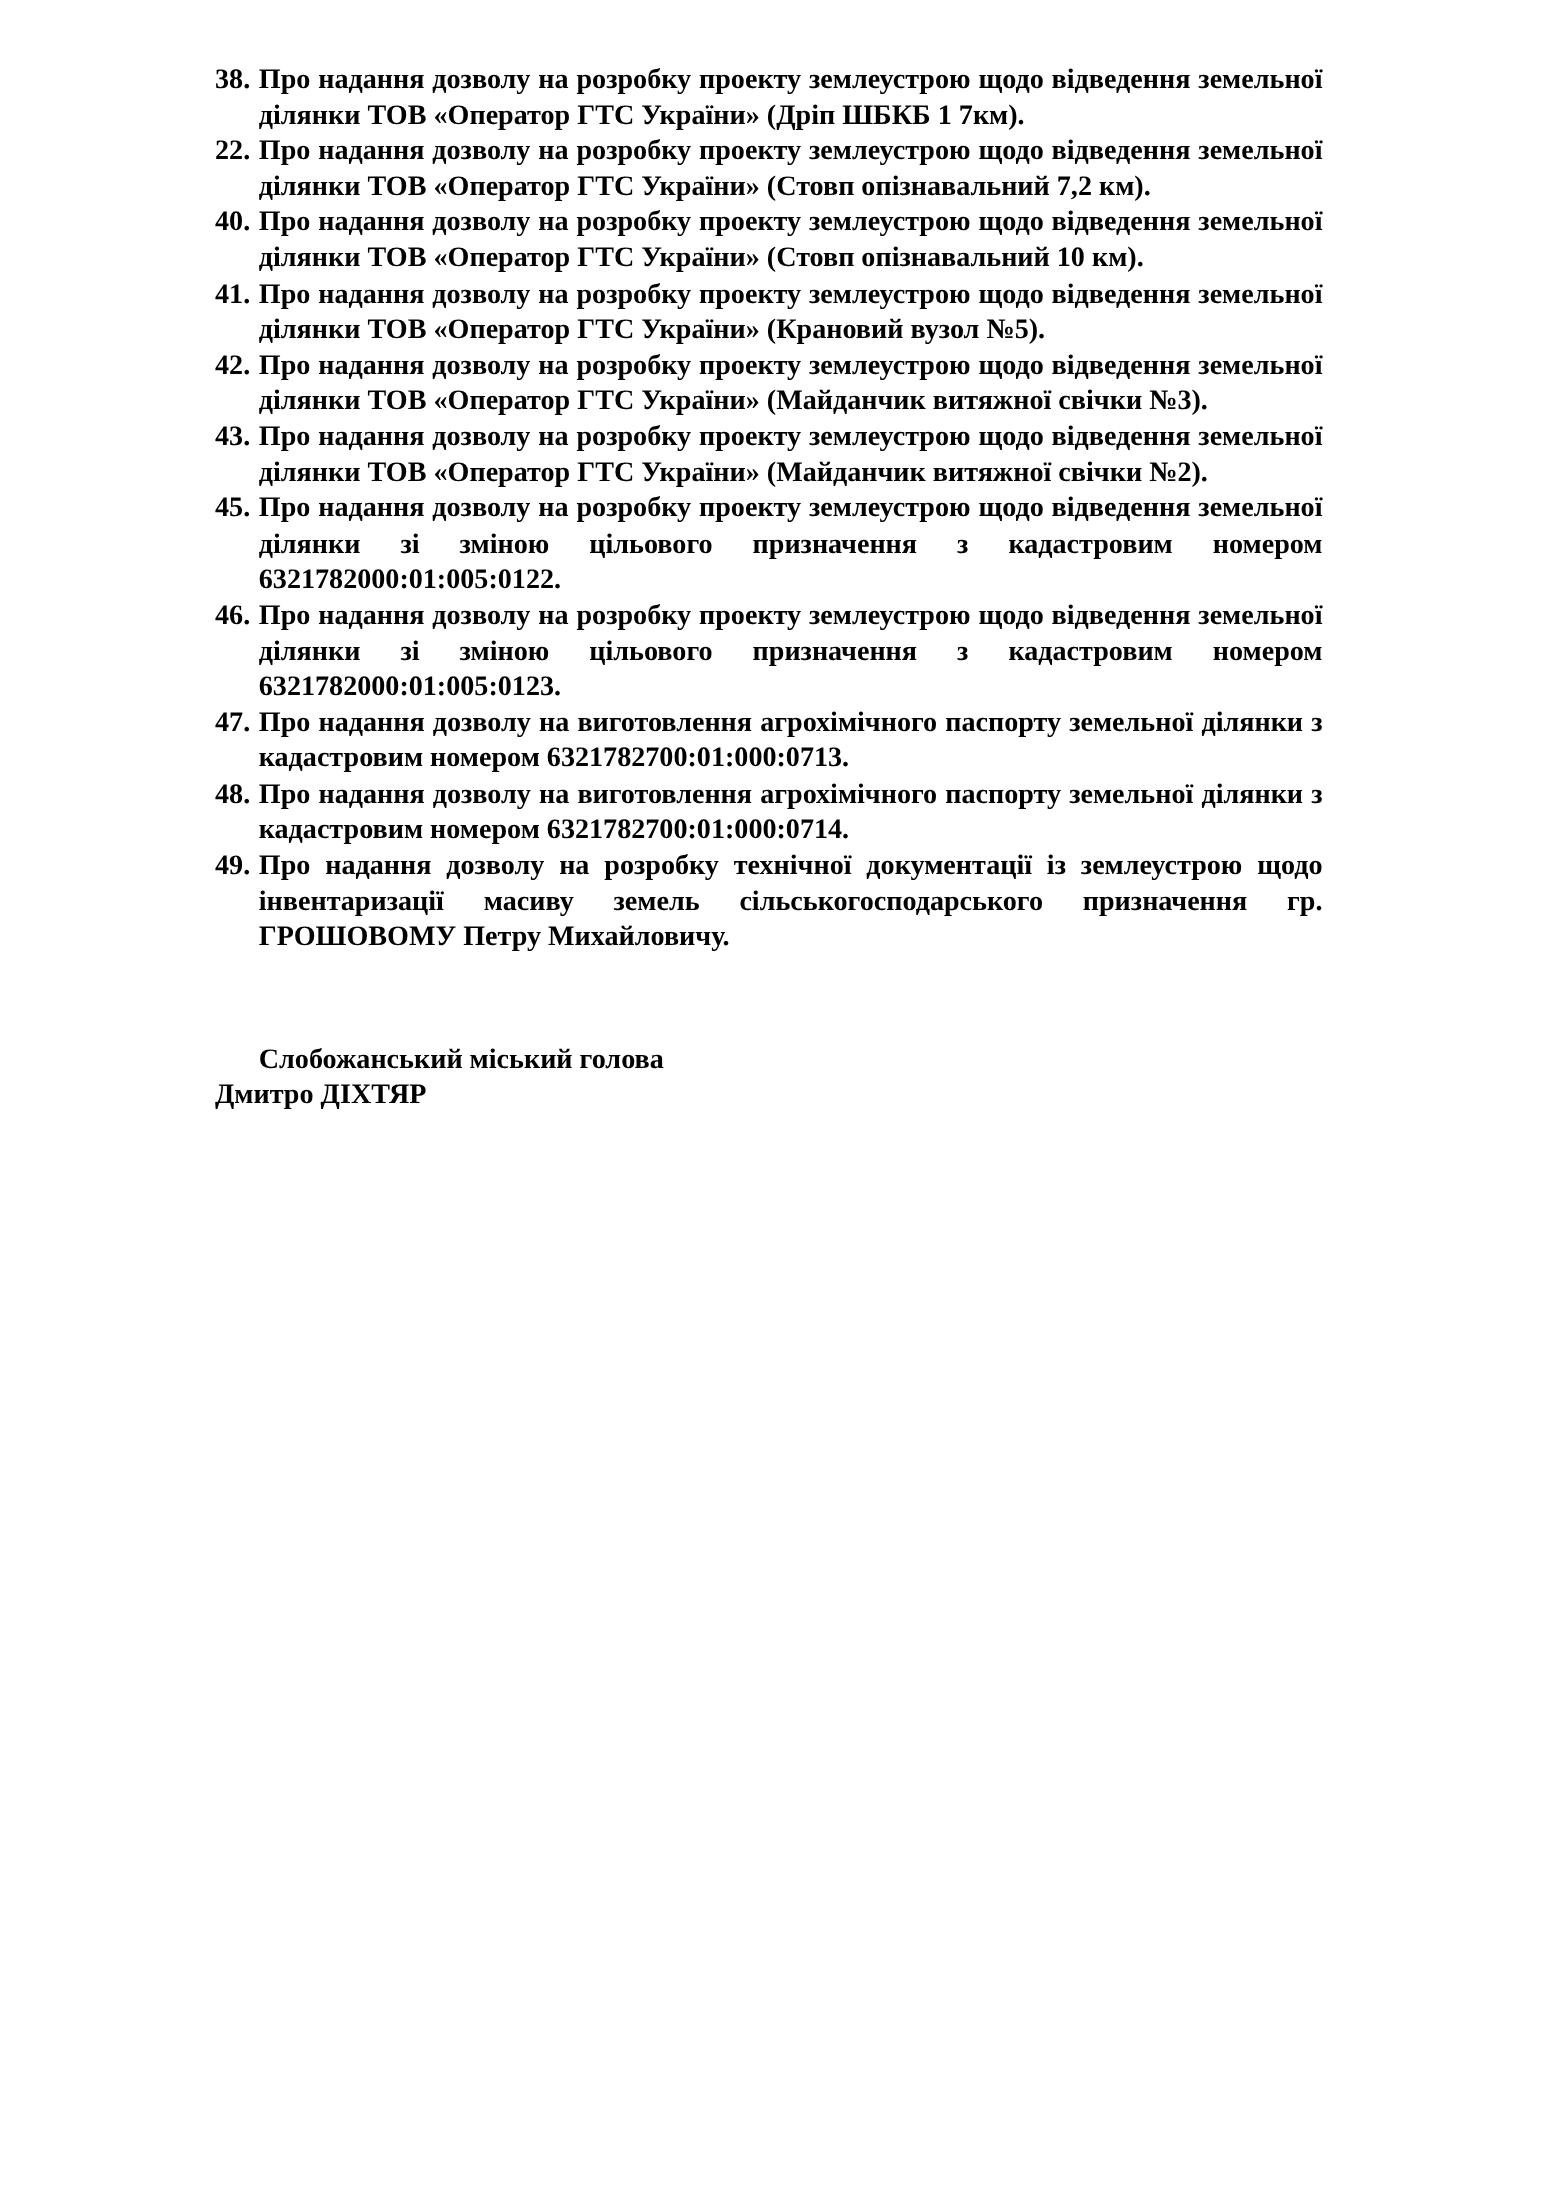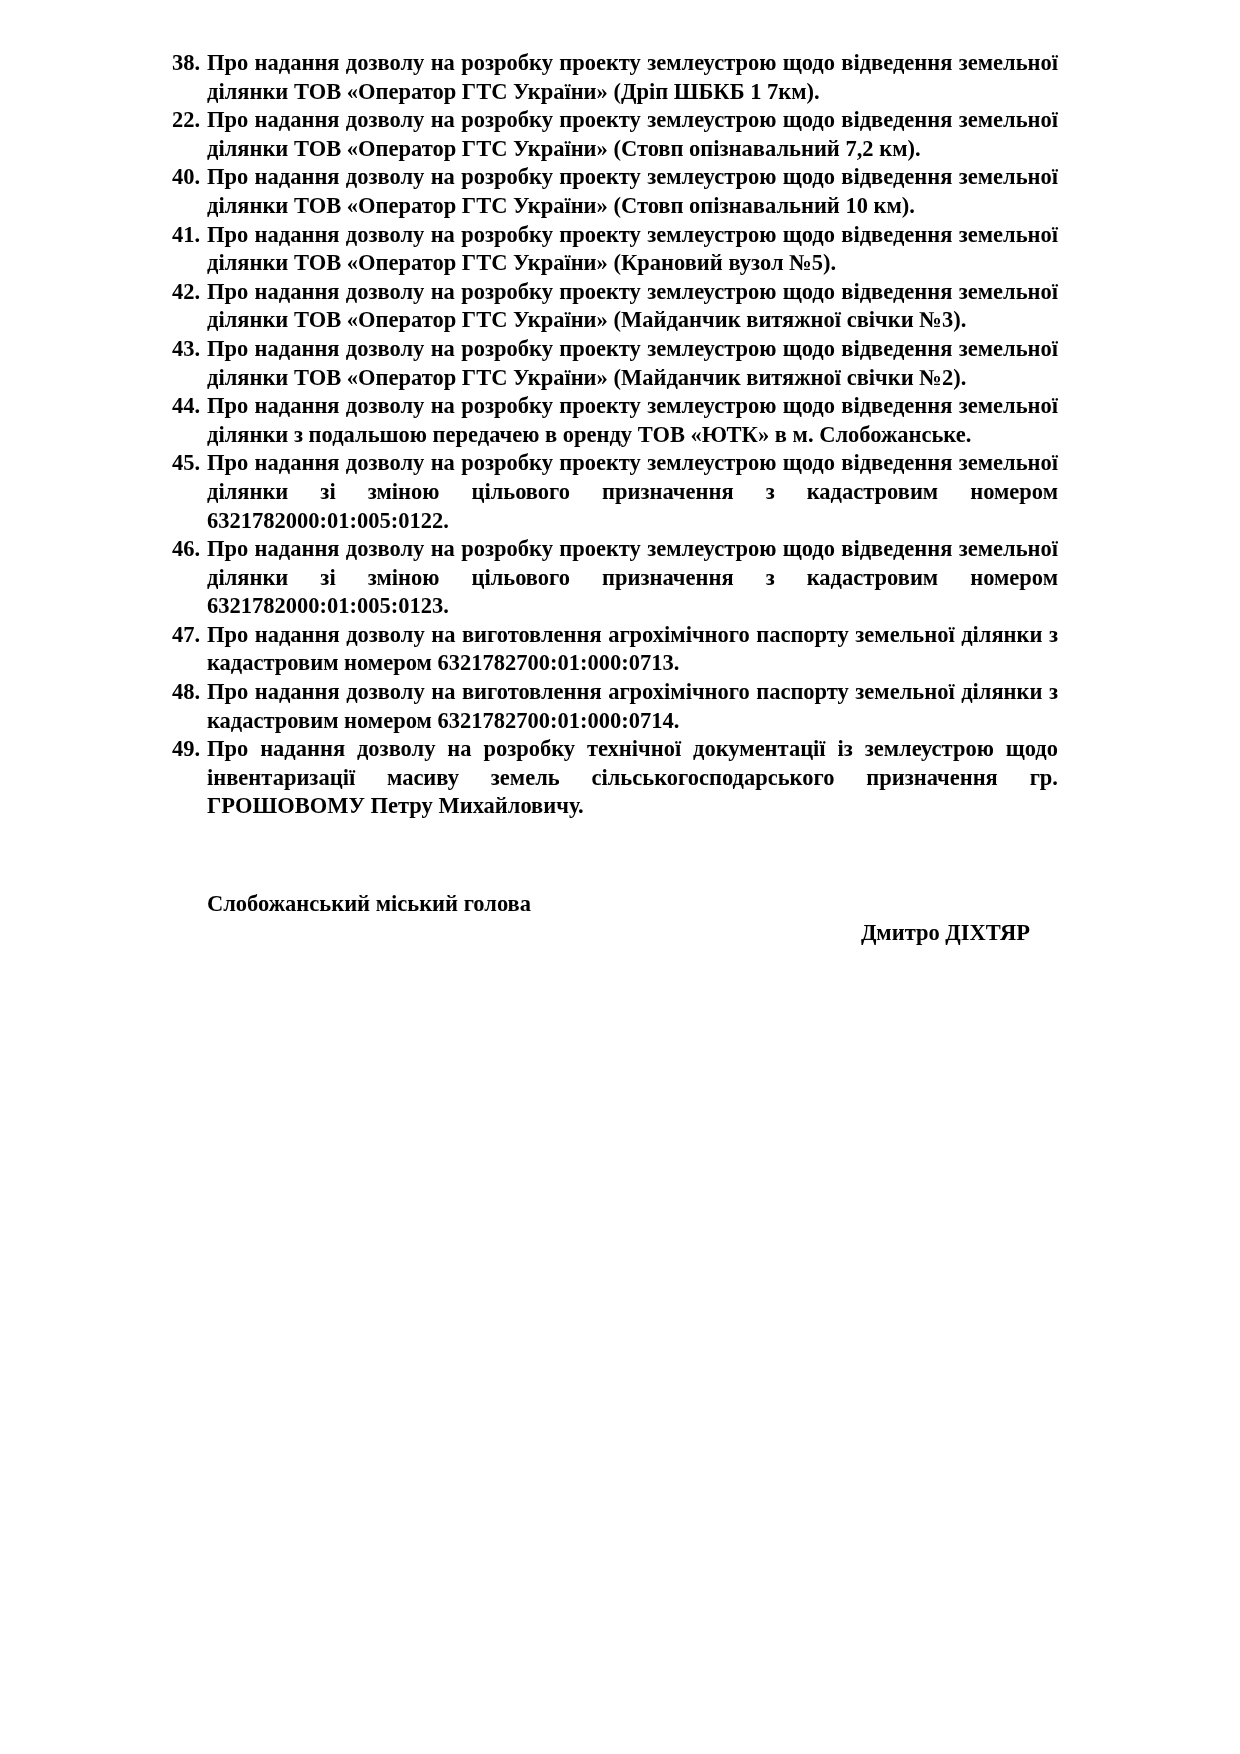--- a/index.html
+++ b/index.html
@@ -41,22 +41,21 @@
   .signature {
     display: flex;
     justify-content: space-between;
     margin-top: 69px;
     flex-direction: column;
   }
   .signature .sig-title {
     margin-left: 35px;
   }
   .signature .sig-name {
-    margin-right: 28px;
-    text-align: right;
+    margin-right: 12px;
   }
 </style>
 </head>
 <body>
 
 <div class="page">
   <div class="content">
     <div>
         <div class="item">
           <span class="num">38.</span>
@@ -76,24 +75,20 @@
         </div>
         <div class="item">
           <span class="num">42.</span>
           <span class="text">Про надання дозволу на розробку проекту землеустрою щодо відведення земельної ділянки ТОВ «Оператор ГТС України» (Майданчик витяжної свічки №3).</span>
         </div>
         <div class="item">
           <span class="num">43.</span>
           <span class="text">Про надання дозволу на розробку проекту землеустрою щодо відведення земельної ділянки ТОВ «Оператор ГТС України» (Майданчик витяжної свічки №2).</span>
         </div>
         <div class="item">
-          <span class="num">44.</span>
-          <span class="text">Про надання дозволу на розробку проекту землеустрою щодо відведення земельної ділянки з подальшою передачею в оренду ТОВ «ЮТК» в м. Слобожанське.</span>
-        </div>
-        <div class="item">
           <span class="num">45.</span>
           <span class="text">Про надання дозволу на розробку проекту землеустрою щодо відведення земельної ділянки зі зміною цільового призначення з кадастровим номером 6321782000:01:005:0122.</span>
         </div>
         <div class="item">
           <span class="num">46.</span>
           <span class="text">Про надання дозволу на розробку проекту землеустрою щодо відведення земельної ділянки зі зміною цільового призначення з кадастровим номером 6321782000:01:005:0123.</span>
         </div>
         <div class="item">
           <span class="num">47.</span>
           <span class="text">Про надання дозволу на виготовлення агрохімічного паспорту земельної ділянки з кадастровим номером 6321782700:01:000:0713.</span>

